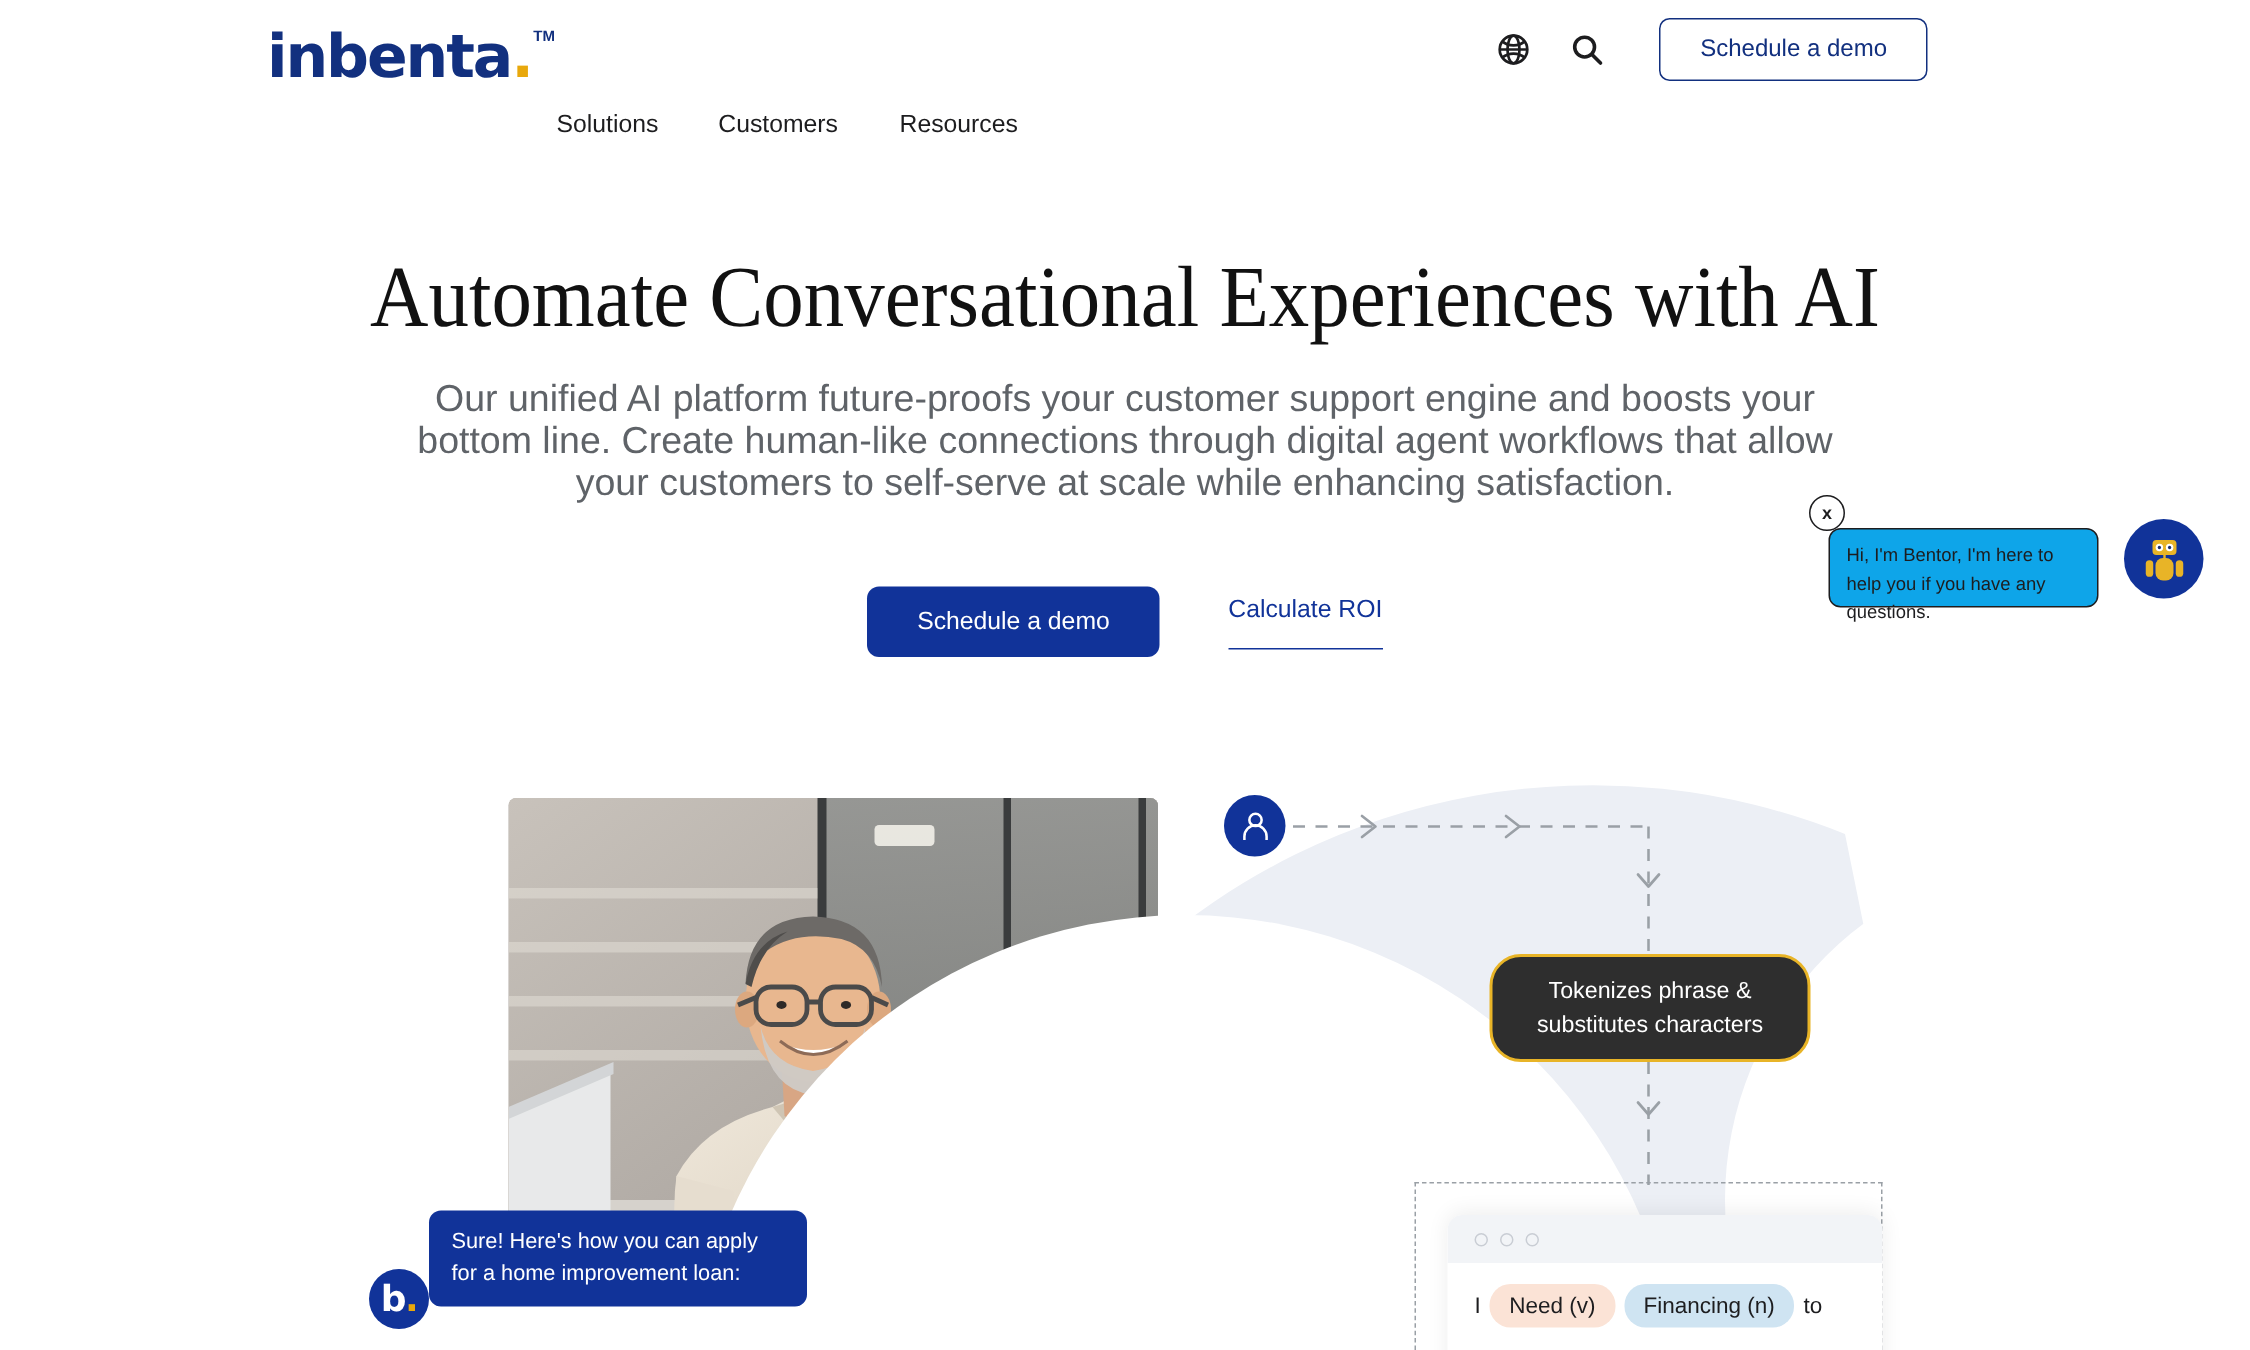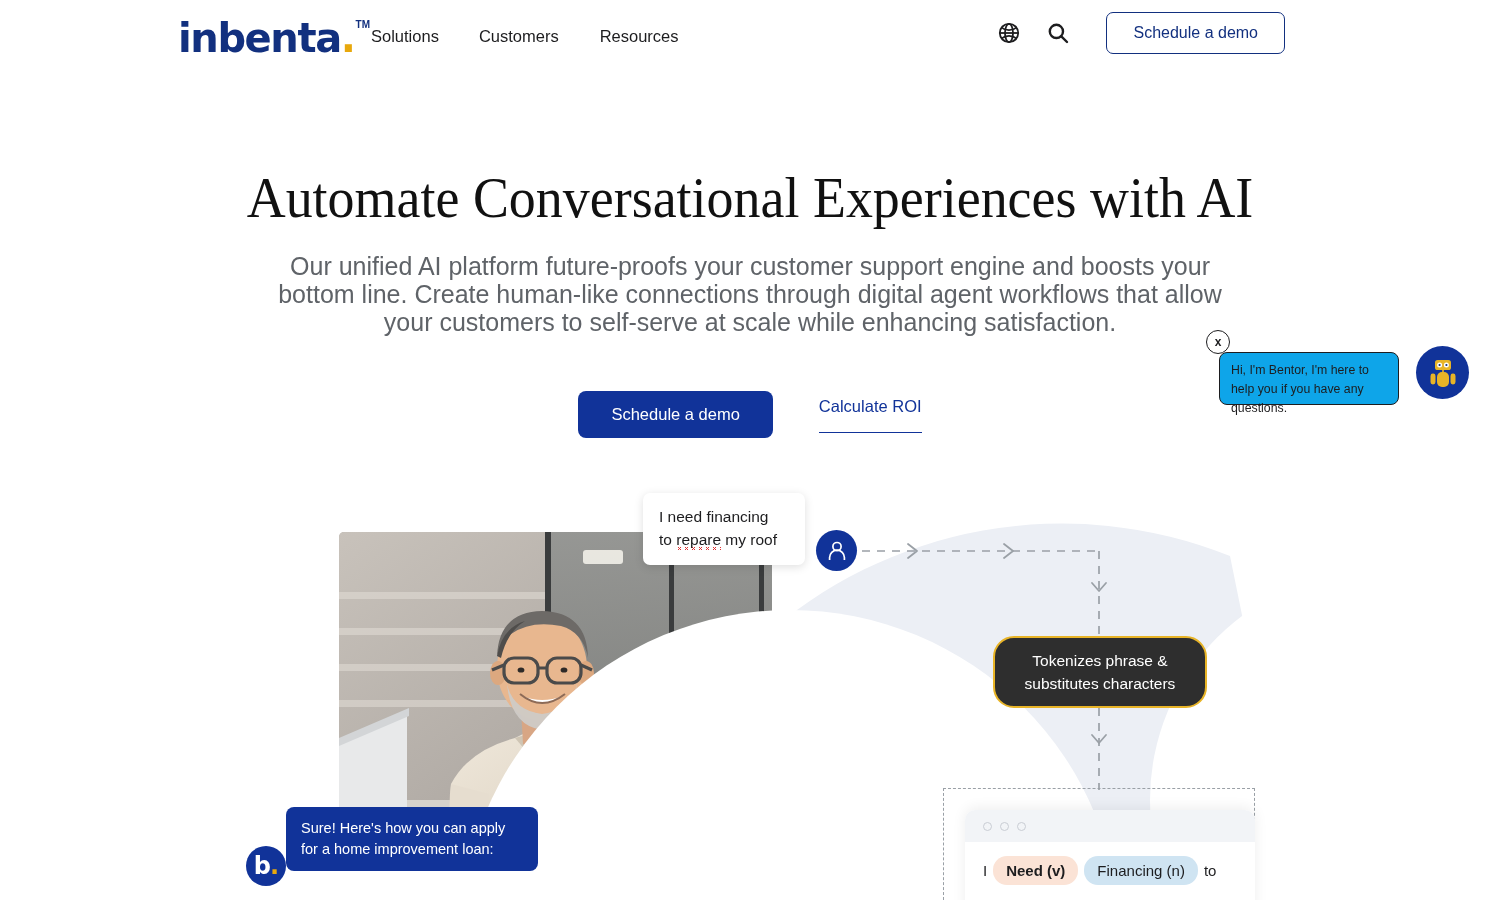--- a/index.html
+++ b/index.html
@@ -31,21 +31,21 @@
   .logo-tm {
     font-size: 10px; font-weight: 700; color: #12307F;
     margin-left: 1px; margin-top: 2px; line-height: 10px;
   }
   .nav {
     position: absolute; left: 371px; top: 27px;
     display: flex; gap: 0px; align-items: center;
   }
   .nav-item {
     font-size: 16.5px; color: #1d1d1f; cursor: pointer;
-    padding: 0 0; white-space: nowrap;
+    padding: 0 0; white-space: nowrap; margin-top: 47px;
   }
   .nav-item.n1 { margin-right: 40px; }
   .nav-item.n2 { margin-right: 41px; }
 
   .header-right {
     position: absolute; right: 0px; top: 12px;
     display: flex; align-items: center;
   }
   .globe-icon { width: 24px; height: 24px; margin-right: 26px; cursor: pointer; }
   .search-icon { width: 22px; height: 22px; margin-right: 37px; cursor: pointer; }
@@ -160,21 +160,21 @@
     height: 32px; background: #f2f4f7;
     display: flex; align-items: center; padding-left: 18px; gap: 8px;
   }
   .bdot { width: 9px; height: 9px; border-radius: 50%; border: 1.2px solid #c9cdd4; }
   .browser-body { padding: 14px 10px 0 18px; display: flex; flex-wrap: wrap; align-items: center; gap: 6px; }
   .tok-plain { font-size: 15px; color: #1d1d1f; }
   .pill {
     border-radius: 14px; padding: 6px 13px; font-size: 15px; color: #1d1d1f;
     white-space: nowrap;
   }
-  .pill.v { background: #fbe3d6; font-weight: bold; }
+  .pill.v { background: #fbe3d6; }
   .pill.n { background: #cfe4f2; }
   .dashed-box {
     position: absolute; left: 943px; top: 318px; width: 312px; height: 112px;
     border: 1.6px dashed #9aa0a6; border-bottom: none; z-index: 16;
   }
 
   
   .widget-bubble {
     position: absolute; left: 1219px; top: 352px; width: 180px; height: 53px;
     background: #0ea5e9; border: 1.7px solid #1d1d1f; border-radius: 8px;
@@ -358,24 +358,20 @@
       </g>
 
       <g stroke="#9aa0a6" stroke-width="1.8" fill="none" stroke-linecap="round" stroke-linejoin="round">
         <polyline points="908,74 917,81 908,88"></polyline>
         <polyline points="1004,74 1013,81 1004,88"></polyline>
         <polyline points="1092,113 1099,121 1106,113"></polyline>
         <polyline points="1092,265 1099,273 1106,265"></polyline>
       </g>
     </svg>
 
-    <div class="bubble-user">
-      <div>I need financing</div>
-      <div><span>to </span><span class="misspell">repare</span><span> my roof</span></div>
-    </div>
 
     <div class="tooltip-dark">Tokenizes phrase &amp; substitutes characters</div>
 
     <div class="dashed-box"></div>
 
     <div class="browser">
       <div class="browser-bar">
         <span class="bdot"></span>
         <span class="bdot"></span>
         <span class="bdot"></span>

